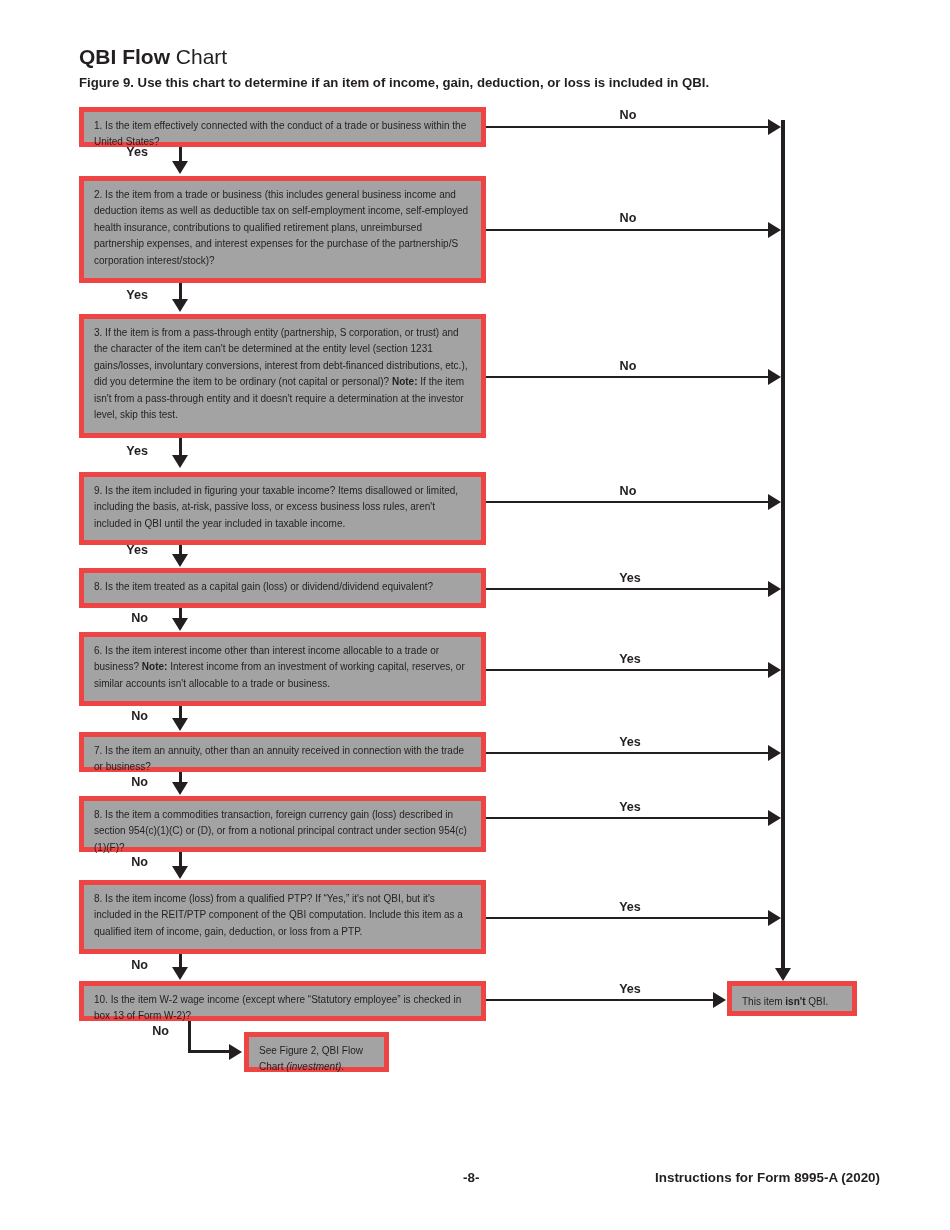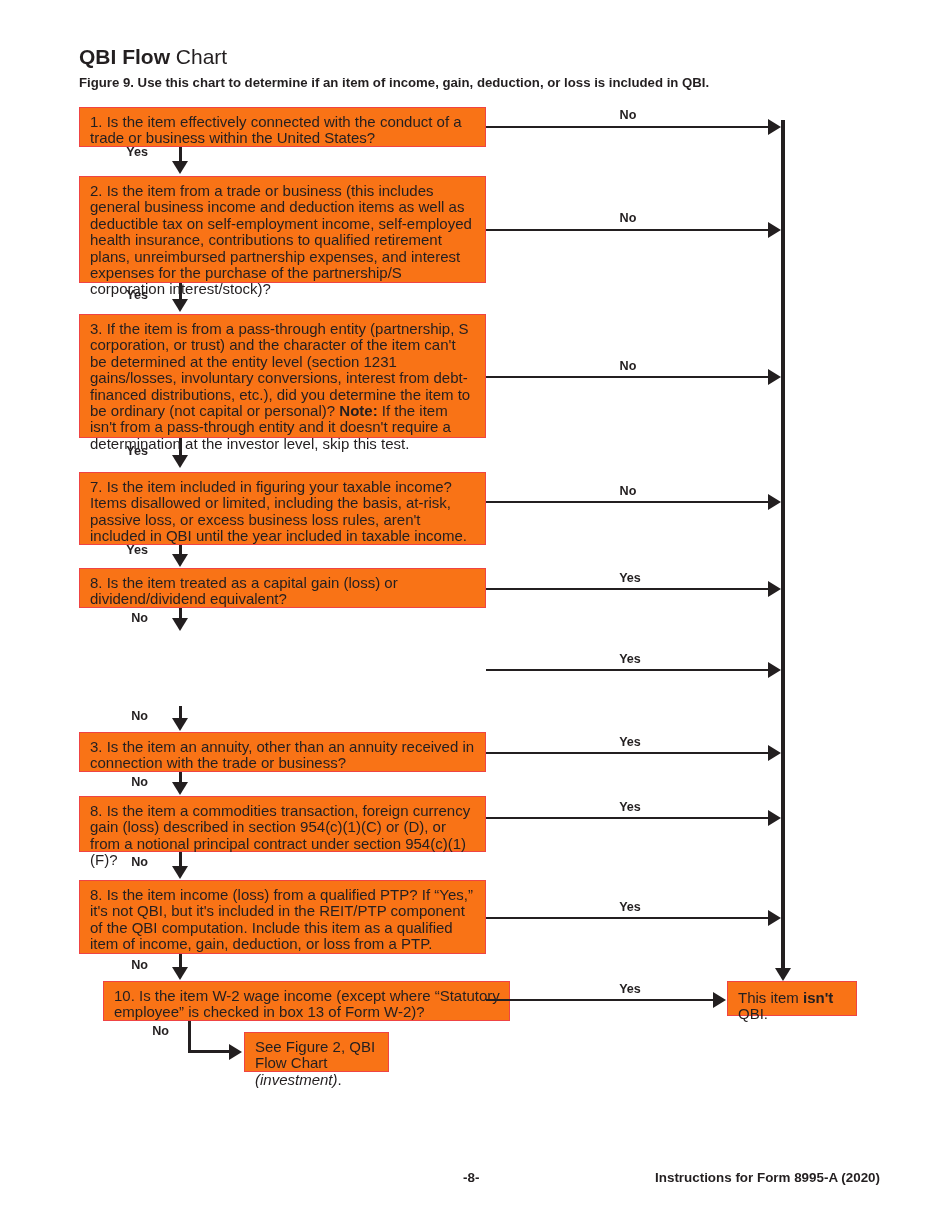--- a/index.html
+++ b/index.html
@@ -37,23 +37,23 @@
     font-size: 13.2px;
     font-weight: bold;
     line-height: 16px;
     white-space: nowrap;
   }
 
   
   .node {
     position: absolute;
     box-sizing: border-box;
-    border: 1px solid #ef4444;
-    background: #f97316;
-    font-size: 15px;
+    border: 5px solid #ef4444;
+    background: #a3a3a3;
+    font-size: 10px;
     line-height: 16.4px;
     padding: 6px 9px 6px 10px;
   }
   .node b { font-weight: bold; }
   .node i { font-style: italic; }
 
   
   .vline {
     position: absolute;
     width: 3px;
@@ -118,32 +118,33 @@
     <span class="light">Chart</span>
   </div>
   <div id="subtitle">Figure 9. Use this chart to determine if an item of income, gain, deduction, or loss is included in QBI.</div>
 
   <div class="node" style="left:79px; top:107px; width:407px; height:40px;">1. Is the item effectively connected with the conduct of a trade or business within the United States?</div>
 
   <div class="node" style="left:79px; top:176px; width:407px; height:107px;">2. Is the item from a trade or business (this includes general business income and deduction items as well as deductible tax on self-employment income, self-employed health insurance, contributions to qualified retirement plans, unreimbursed partnership expenses, and interest expenses for the purchase of the partnership/S corporation interest/stock)?</div>
 
   <div class="node" style="left:79px; top:314px; width:407px; height:124px;">3. If the item is from a pass-through entity (partnership, S corporation, or trust) and the character of the item can't be determined at the entity level (section 1231 gains/losses, involuntary conversions, interest from debt-financed distributions, etc.), did you determine the item to be ordinary (not capital or personal)? <b>Note:</b> If the item isn't from a pass-through entity and it doesn't require a determination at the investor level, skip this test.</div>
 
-  <div class="node" style="left:79px; top:472px; width:407px; height:73px;">7. Is the item included in figuring your taxable income? Items disallowed or limited, including the basis, at-risk, passive loss, or excess business loss rules, aren't included in QBI until the year included in taxable income.</div>
+  <div class="node" style="left:79px; top:472px; width:407px; height:73px;">9. Is the item included in figuring your taxable income? Items disallowed or limited, including the basis, at-risk, passive loss, or excess business loss rules, aren't included in QBI until the year included in taxable income.</div>
 
   <div class="node" style="left:79px; top:568px; width:407px; height:40px;">8. Is the item treated as a capital gain (loss) or dividend/dividend equivalent?</div>
 
-
-  <div class="node" style="left:79px; top:732px; width:407px; height:40px;">3. Is the item an annuity, other than an annuity received in connection with the trade or business?</div>
+  <div class="node" style="left:79px; top:632px; width:407px; height:74px;">6. Is the item interest income other than interest income allocable to a trade or business? <b>Note:</b> Interest income from an investment of working capital, reserves, or similar accounts isn't allocable to a trade or business.</div>
+
+  <div class="node" style="left:79px; top:732px; width:407px; height:40px;">7. Is the item an annuity, other than an annuity received in connection with the trade or business?</div>
 
   <div class="node" style="left:79px; top:796px; width:407px; height:56px;">8. Is the item a commodities transaction, foreign currency gain (loss) described in section 954(c)(1)(C) or (D), or from a notional principal contract under section 954(c)(1)(F)?</div>
 
   <div class="node" style="left:79px; top:880px; width:407px; height:74px;">8. Is the item income (loss) from a qualified PTP? If “Yes,” it's not QBI, but it's included in the REIT/PTP component of the QBI computation. Include this item as a qualified item of income, gain, deduction, or loss from a PTP.</div>
 
-  <div class="node" style="left:79px; top:981px; width:407px; height:40px;margin-left:24px;">10. Is the item W-2 wage income (except where “Statutory employee” is checked in box 13 of Form W-2)?</div>
+  <div class="node" style="left:79px; top:981px; width:407px; height:40px;">10. Is the item W-2 wage income (except where “Statutory employee” is checked in box 13 of Form W-2)?</div>
 
   <div class="node" style="left:727px; top:981px; width:130px; height:35px; padding-top:8px;">This item <b>isn't</b> QBI.</div>
 
   <div class="node" style="left:244px; top:1032px; width:145px; height:40px;">See Figure 2, QBI Flow Chart <i>(investment)</i>.</div>
 
   <div class="spine" style="left:781px; top:120px; height:858px;"></div>
   <div class="arrow-down" style="left:774.5px; top:968px;"></div>
 
   <div class="vline" style="left:178.5px; top:147px; height:16px;"></div>
   <div class="arrow-down" style="left:171.5px; top:161px;"></div>

